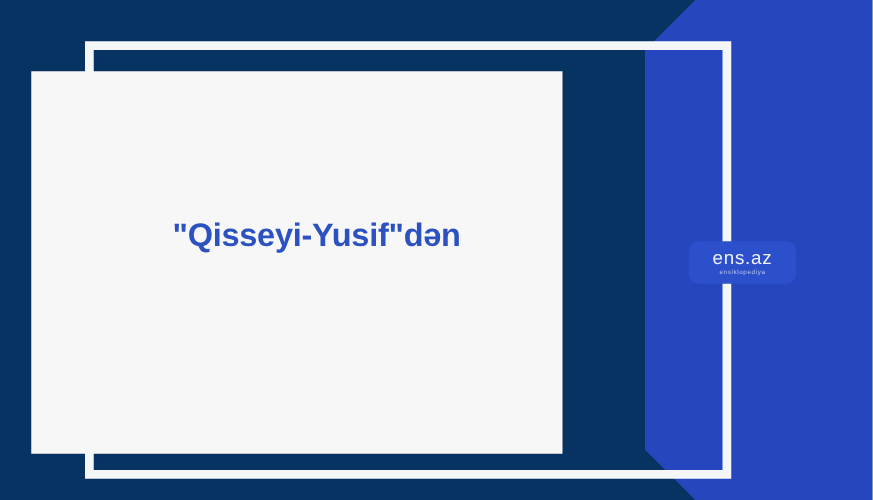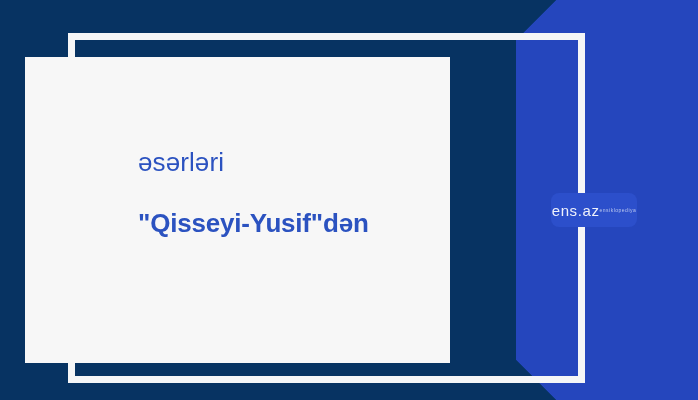--- a/index.html
+++ b/index.html
@@ -80,21 +80,21 @@
   
   .logo-badge {
     position: absolute;
     left: 551px;
     top: 193px;
     width: 86px;
     height: 34px;
     background: #2c4fcb;
     border-radius: 8px;
     display: flex;
-    flex-direction: row;
+    flex-direction: column;
     align-items: center;
     justify-content: center;
   }
   .logo-main {
     font-size: 15px;
     line-height: 15px;
     color: #eef1fb;
     letter-spacing: 0.6px;
     font-weight: 300;
   }
@@ -115,21 +115,20 @@
   <svg class="blue-wedge" viewBox="0 0 698 400" preserveAspectRatio="none">
     <polygon points="556,0 698,0 698,400 556,400 516,360 516,40" fill="#2546BD"></polygon>
     <polygon points="556,0 516,40 516,0" fill="#073362"></polygon>
     <polygon points="556,400 516,360 516,400" fill="#073362"></polygon>
   </svg>
 
   <div class="white-frame"></div>
 
   <div class="content-card">
     <div class="text-block">
-      <div class="line-title">əsərləri</div>
       <div class="line-gap"></div>
       <div class="line-quote">"Qisseyi-Yusif"dən</div>
     </div>
   </div>
 
   <div class="logo-badge">
     <div class="logo-main">ens.az</div>
     <div class="logo-sub">ensiklopediya</div>
   </div>
 

